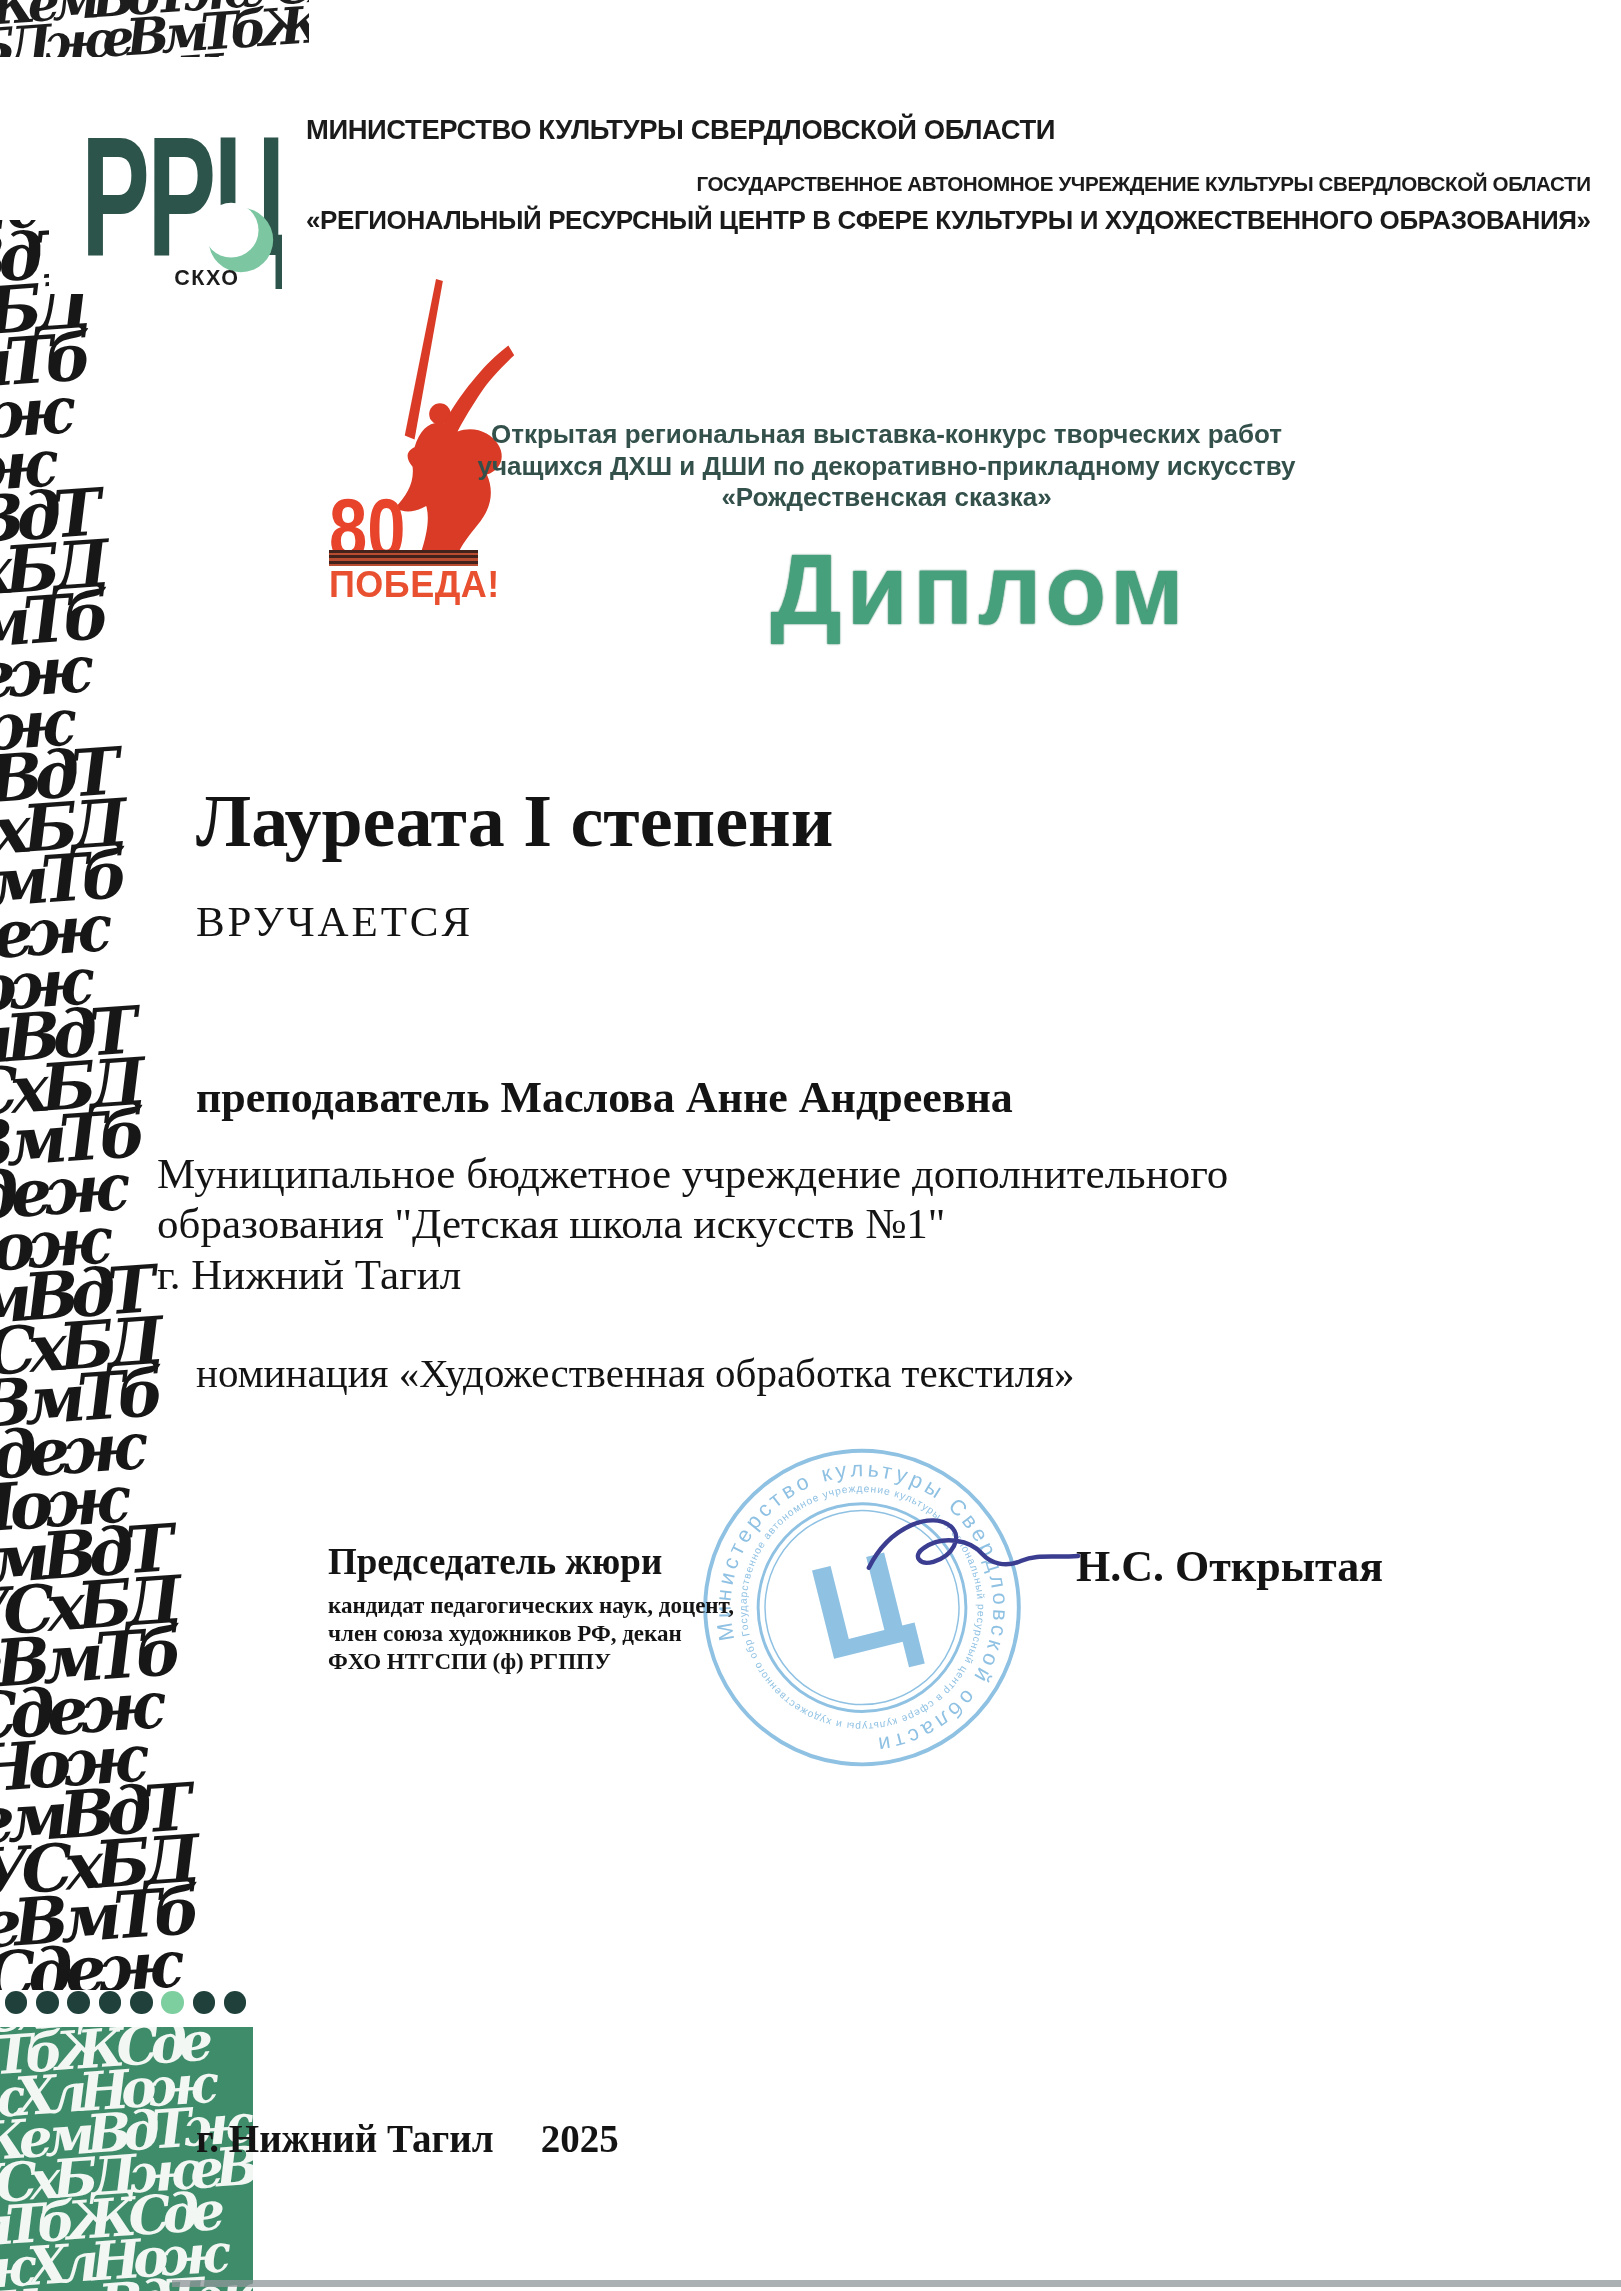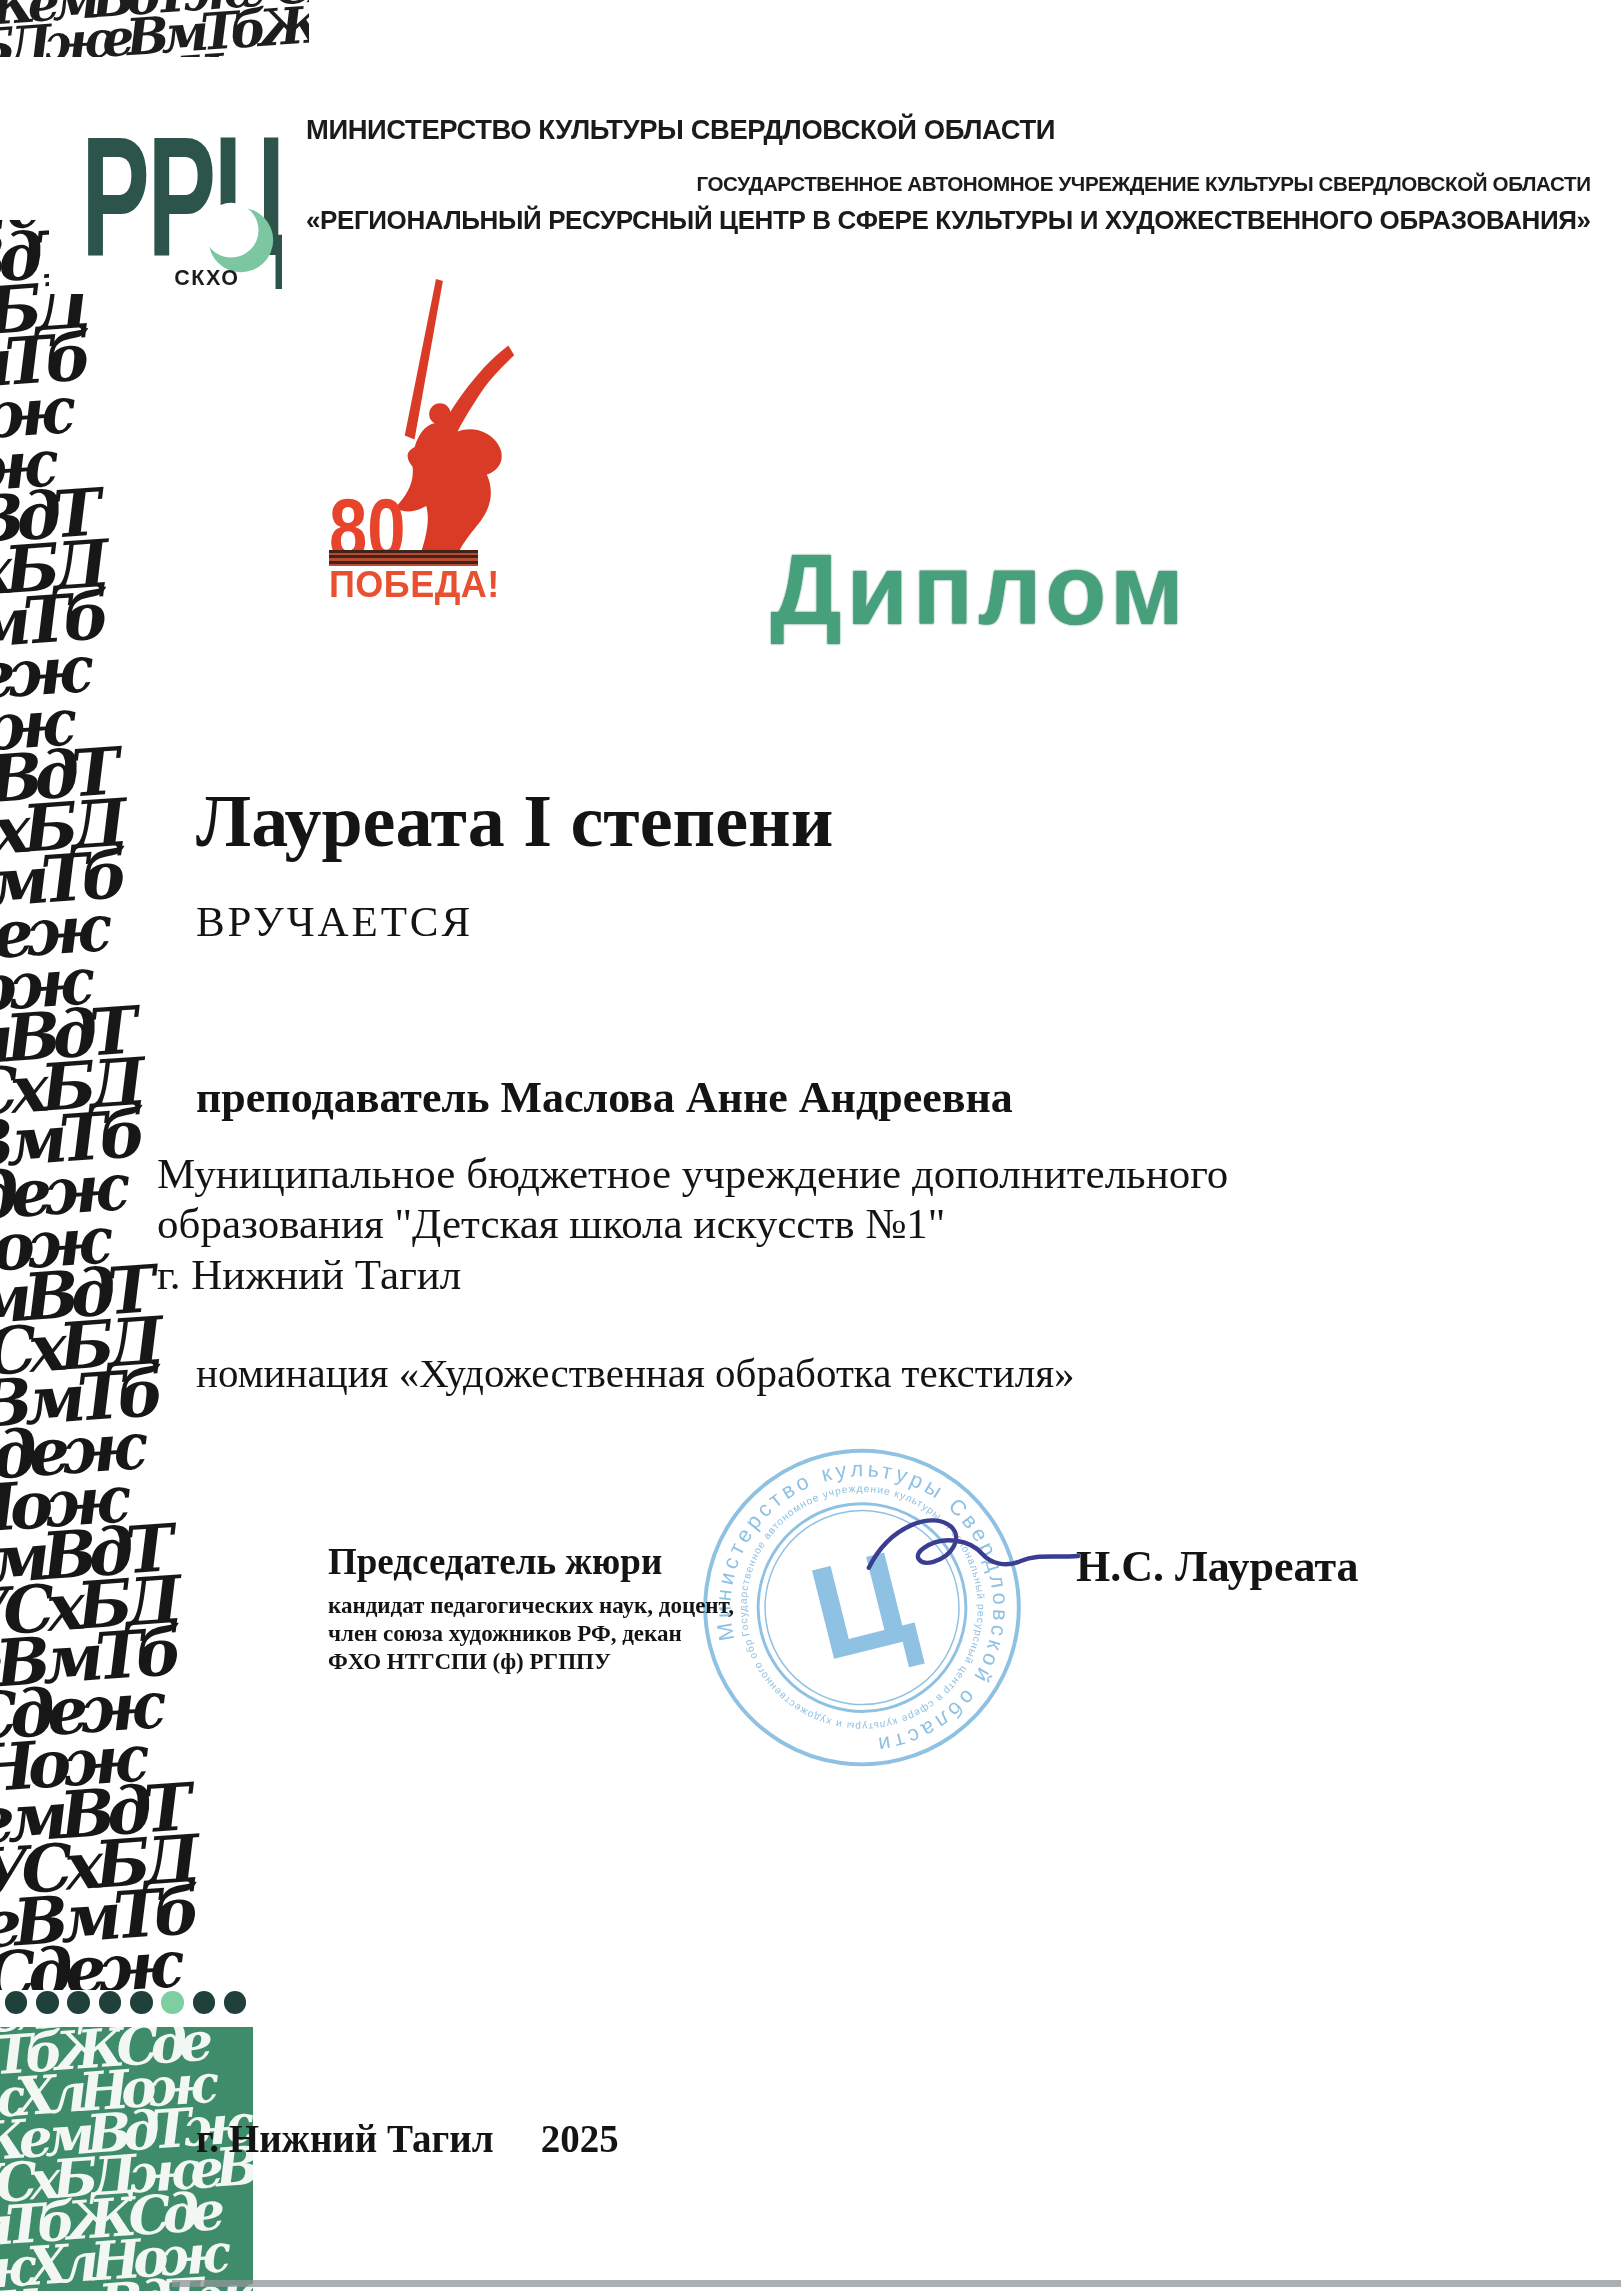--- a/index.html
+++ b/index.html
@@ -121,20 +121,25 @@
                C160,192 152,204 140,208 C148,226 144,244 130,260
                C122,270 114,280 110,290 L72,290 C78,271 82,254 78,240
                C68,246 56,248 46,242 C58,230 66,216 64,200
                C56,190 58,184 66,180 Z" fill="#d93b26"></path>
     </svg>
     <div class="v-num" style="color: rgb(232, 67, 43);">80</div>
     <div class="v-ribbon"></div>
     <div class="v-label">ПОБЕДА!</div>
   </div>
 
+  <div class="abs contest" style="left:475px;top:419px;width:823px;color:#33504a;">
+    <div>Открытая региональная выставка-конкурс творческих работ</div>
+    <div>учащихся ДХШ и ДШИ по декоративно-прикладному искусству</div>
+    <div>«Рождественская сказка»</div>
+  </div>
 
   <div class="abs diploma-title" style="left:617px;top:539px;width:725px;color:#46a07b;">Диплом</div>
 
   <div class="abs center-block degree" style="left:196px;top:784px;width:1304px;">Лауреата I степени</div>
 
   <div class="abs center-block presented" style="left:196px;top:900px;width:1304px;">ВРУЧАЕТСЯ</div>
 
 
   <div class="abs center-block teacher" style="left:196px;top:1076px;width:1304px;">преподаватель Маслова Анне Андреевна</div>
 
@@ -172,21 +177,21 @@
              C84,28 112,34 124,48 C133,58 148,62 164,55 C180,48 196,52 222,50" fill="none" stroke="#3b3d91" stroke-width="4.5" stroke-linecap="round"></path>
   </svg>
 
   <div class="abs jury" style="left:328px;top:1543px;width:470px;">
     <div class="jury-title">Председатель жюри</div>
     <div class="jury-cred">кандидат педагогических наук, доцент,</div>
     <div class="jury-cred">член союза художников РФ, декан</div>
     <div class="jury-cred">ФХО НТГСПИ (ф) РГППУ</div>
   </div>
 
-  <div class="abs signer" style="left:1076px;top:1541px;">Н.С. Лауреата</div>
+  <div class="abs signer" style="left:1076px;top:1541px;">Н.С. Открытая</div>
 
   <div class="abs center-block footer-line" style="left:196px;top:2119px;width:1304px;">
     <span>г. Нижний Тагил</span><span class="gap"></span><span>2025</span>
   </div>
 
   <div class="abs scan-edge" style="left:172px;top:2280px;width:1450px;height:6.9px;"></div>
 
 </div>
 
 

